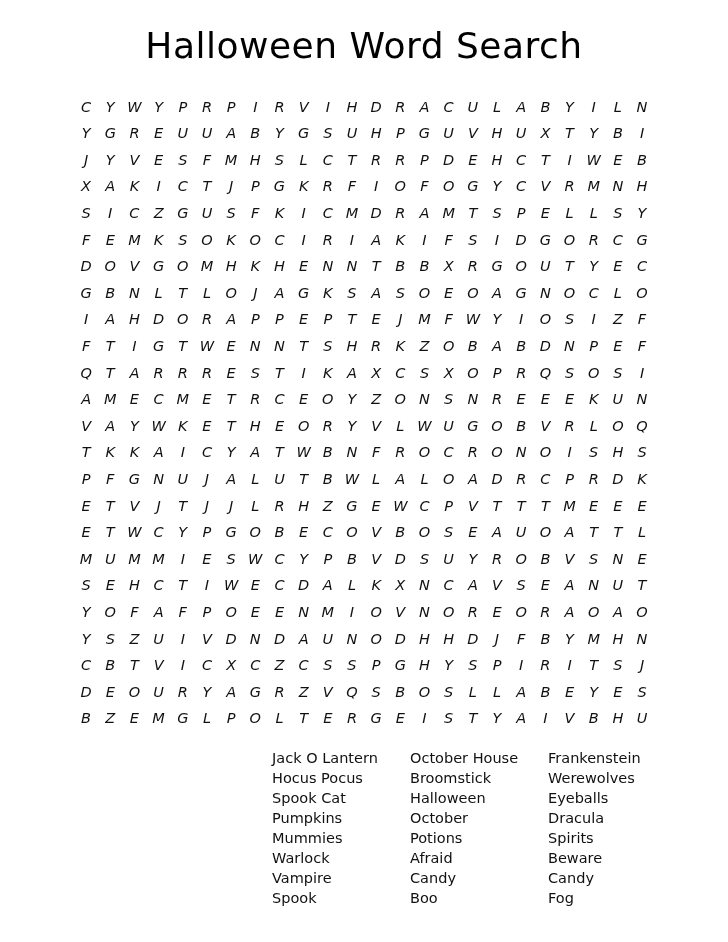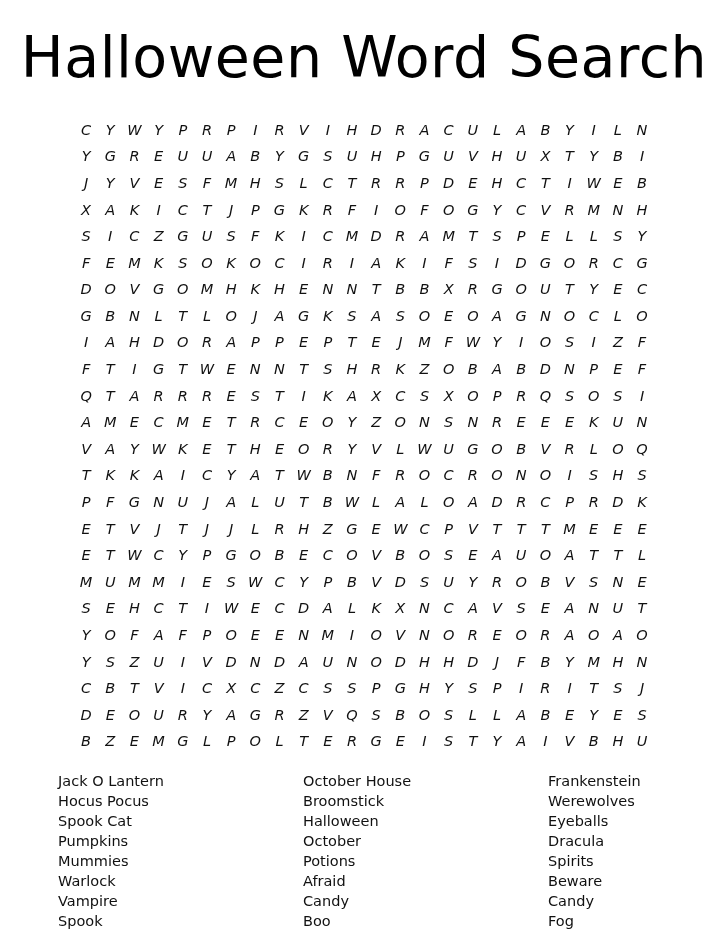--- a/index.html
+++ b/index.html
@@ -17,21 +17,21 @@
   .page {
     position: relative;
     width: 728px;
     height: 942px;
     box-sizing: border-box;
     padding: 0;
   }
   .title {
     text-align: center;
     font-family: "DejaVu Sans", sans-serif;
-    font-size: 57px;
+    font-size: 36px;
     font-weight: 400;
     letter-spacing: 0.5px;
     margin: 26px 0 0 0;
     line-height: 1.1;
     color: #000;
   }
   .grid {
     margin: 28px auto 0 auto;
     width: 580px;
     display: flex;
@@ -50,21 +50,21 @@
     font-family: "DejaVu Sans", sans-serif;
     font-size: 14.5px;
     line-height: 1;
     font-style: italic;
     color: #111;
   }
   .words {
     margin: 18px auto 0 auto;
     width: 612px;
     display: flex;
-    justify-content: space-between;
+    justify-content: flex-end;
     gap: 16px;
   }
   .word-col {
     width: 122px;
     display: flex;
     flex-direction: column;
     gap: 3.5px;
   }
   .word {
     font-family: "DejaVu Sans", sans-serif;

